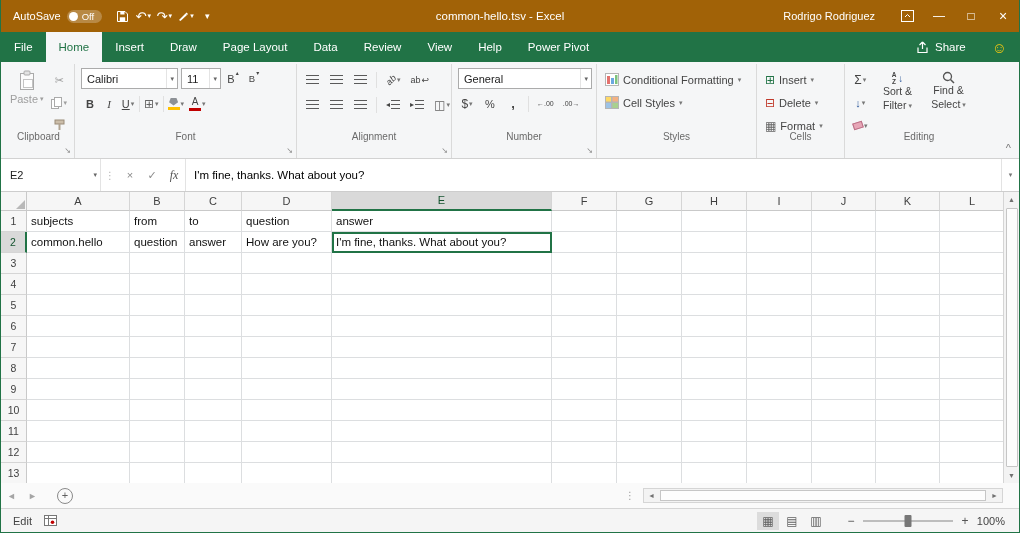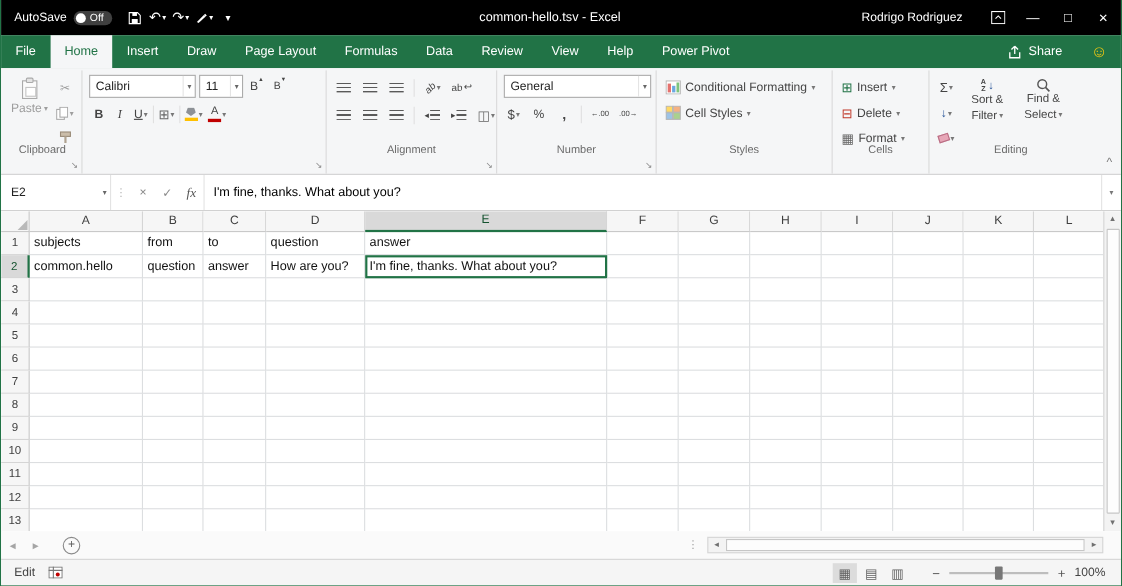--- a/index.html
+++ b/index.html
@@ -1,20 +1,20 @@
 <!DOCTYPE html>
 <html><head>
 <meta charset="utf-8">
 <style>
 *{margin:0;padding:0;box-sizing:border-box}
 html,body{width:1020px;height:533px;overflow:hidden}
 body{font-family:"Liberation Sans","DejaVu Sans",sans-serif;font-size:11px;color:#262626;background:#fff}
 .app{display:flex;flex-direction:column;height:100%;border-left:1px solid #217346;border-right:1px solid #217346;border-bottom:1px solid #217346}
 
-.titlebar{height:32px;background:#000000;display:flex;align-items:center;color:#fff;flex:none}
+.titlebar{height:32px;background:#a16207;display:flex;align-items:center;color:#fff;flex:none}
 .autosave{display:flex;align-items:center;gap:6px;padding:0 8px 0 12px;font-size:11px}
 .pill{display:flex;align-items:center;gap:4px;background:rgba(255,255,255,.25);border-radius:8px;padding:1px 8px 1px 2px;font-size:9.5px}
 .dot{width:9px;height:9px;border-radius:50%;background:#fff}
 .qat{display:flex;align-items:center;gap:1px;margin-left:2px}
 .qbtn{height:26px;min-width:20px;display:flex;align-items:center;justify-content:center;font-size:13px;padding:0 2px}
 .qdd{font-size:7px;margin-left:1px}
 .tb-title{flex:1;text-align:center;font-size:11.5px;white-space:nowrap}
 .tb-user{font-size:11px;margin-right:16px;white-space:nowrap}
 .winbtns{display:flex;height:32px}
 .winbtn{width:32px;display:flex;align-items:center;justify-content:center;font-size:12px}
@@ -151,21 +151,20 @@
     </div>
   </div>
 
   <div class="tabrow">
     <div class="rtabs">
         <div class="rtab">File</div>
         <div class="rtab active">Home</div>
         <div class="rtab">Insert</div>
         <div class="rtab">Draw</div>
         <div class="rtab">Page Layout</div>
-        <div class="rtab">Formulas</div>
         <div class="rtab">Data</div>
         <div class="rtab">Review</div>
         <div class="rtab">View</div>
         <div class="rtab">Help</div>
         <div class="rtab">Power Pivot</div>
       </div>
     <div class="spacer"></div>
     <div class="share">
       <svg width="13" height="13" viewBox="0 0 13 13">
           <path d="M6.5 1 L9.5 4 M6.5 1 L3.5 4 M6.5 1 V8" fill="none" stroke="#fff" stroke-width="1.2"></path>
@@ -256,20 +255,21 @@
             </span>
           <span class="sbtn">
               <span class="col" style="gap:1px;align-items:center">
                 <span style="font-size:10px;line-height:1">A</span>
                 <span class="cbar" style="background:#C00000"></span>
               </span>
               <span class="dd">▾</span>
             </span>
         </div>
       </div>
+      <span class="glabel">Font</span>
       <span class="launcher">↘</span>
     </div>
 
     <div class="group" style="width:155px">
       <div class="col" style="gap:6px">
         <div class="row" style="gap:6px;padding-top:2px">
           <span class="sbtn">
               <span class="lines"></span>
             </span>
           <span class="sbtn">

